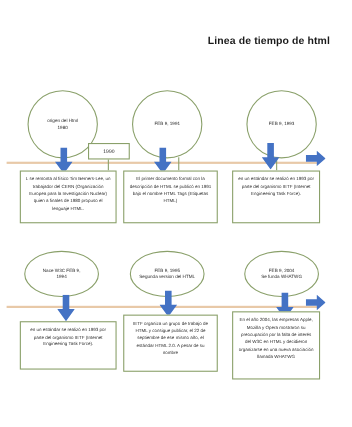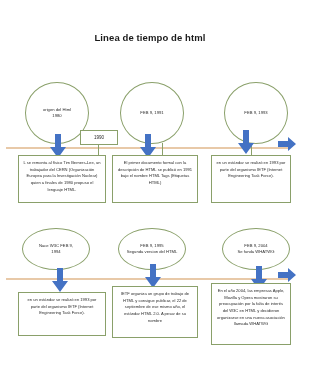--- a/index.html
+++ b/index.html
@@ -18,21 +18,21 @@
   .page {
     position: relative;
     width: 300px;
     height: 388px;
   }
   .title {
     position: absolute;
     top: 32px;
     left: 0;
     width: 300px;
-    text-align: center;
+    text-align: right;
     font-size: 9.5px;
     font-weight: 600;
     letter-spacing: .1px;
     color: #1a1a1a;
   }
 
   
   .rail {
     position: absolute;
     height: 1.5px;

